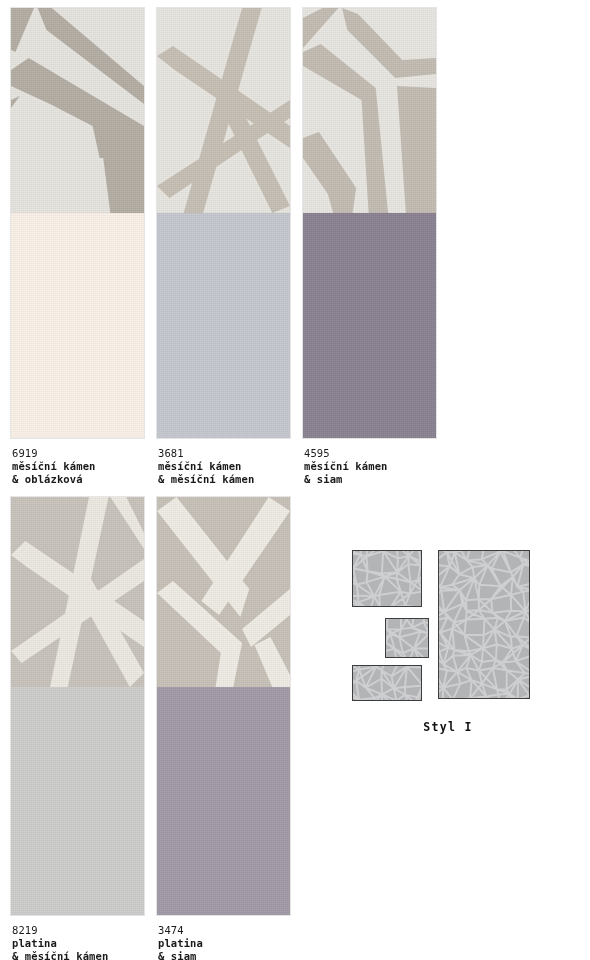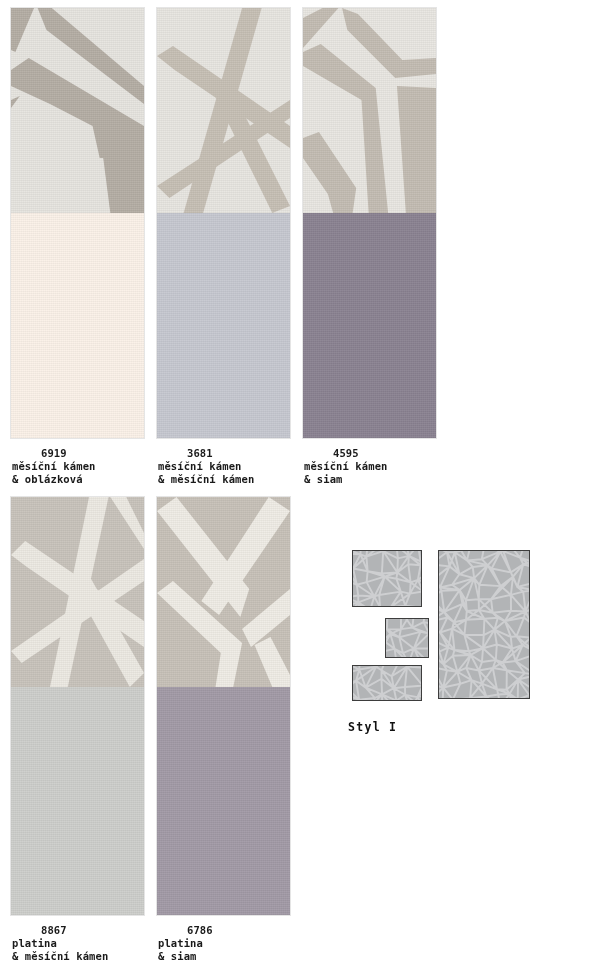--- a/index.html
+++ b/index.html
@@ -63,22 +63,21 @@
     width: 150px;
     color: #1a1a1a;
     font-size: 10.5px;
     line-height: 13.2px;
     font-weight: 700;
     letter-spacing: 0.1px;
     white-space: pre-line;
   }
   .swatch-code {
     display: block;
-    font-weight: 700;
-    margin-left: 29px;
+    font-weight: 400;
   }
   .swatch-names {
     display: block;
     font-weight: 700;
     white-space: pre-line;
   }
 
   
   #style-diagram {
     position: absolute;
@@ -86,21 +85,21 @@
   .tile {
     position: absolute;
     box-sizing: border-box;
     border: 1.5px solid #3d3d3d;
     background: #b2b4b6;
     overflow: hidden;
   }
   .tile svg { display:block; width:100%; height:100%; }
   .style-label {
     position: absolute;
-    text-align: left;
+    text-align: center;
     font-size: 11.5px;
     font-weight: 700;
     color: #111111;
     letter-spacing: 1.3px;
     width: 200px;
   }
 </style>
 </head>
 <body>
 
@@ -174,41 +173,41 @@
             <polygon fill="#ece9e2" points="0,154 12,166 150,84 150,62"></polygon>
             <polygon fill="#ece9e2" points="66,80 84,72 150,176 134,190"></polygon>
             <polygon fill="#ece9e2" points="112,0 130,0 150,36 150,52"></polygon>
           </svg>
           <div class="weave"></div>
         </div>
         <div class="solid-pane" style="top: 190px; height: 228px; background: rgb(205, 206, 203);">
           <div class="weave"></div>
         </div>
       </div>
-      <div class="swatch-caption" style="top: 427px;"><span class="swatch-code">8867</span><span class="swatch-names">platina
+      <div class="swatch-caption" style="top: 427px;"><span class="swatch-code">8219</span><span class="swatch-names">platina
 &amp; měsíční kámen</span></div>
     </div>
     <div class="swatch" style="left: 157px; top: 497px; width: 133px; height: 460px;">
       <div class="swatch-img" style="height: 418px;">
         <div class="pattern-pane" style="height: 190px;">
           <svg viewBox="0 0 150 190" preserveAspectRatio="none" xmlns="http://www.w3.org/2000/svg">
             <rect x="0" y="0" width="150" height="190" fill="#c7c1b8"></rect>
             <polygon fill="#efece5" points="0,14 22,0 104,92 94,120"></polygon>
             <polygon fill="#efece5" points="126,0 150,14 70,118 50,104"></polygon>
             <polygon fill="#efece5" points="0,96 18,84 96,146 86,190 66,190 72,156"></polygon>
             <polygon fill="#efece5" points="150,92 150,118 106,150 96,132"></polygon>
             <polygon fill="#efece5" points="110,148 128,140 150,178 150,190 130,190"></polygon>
           </svg>
           <div class="weave"></div>
         </div>
         <div class="solid-pane" style="top: 190px; height: 228px; background: rgb(162, 154, 166);">
           <div class="weave"></div>
         </div>
       </div>
-      <div class="swatch-caption" style="top: 427px;"><span class="swatch-code">6786</span><span class="swatch-names">platina
+      <div class="swatch-caption" style="top: 427px;"><span class="swatch-code">3474</span><span class="swatch-names">platina
 &amp; siam</span></div>
     </div>
     <div id="style-diagram" style="left: 352px; top: 550px; width: 200px; height: 200px;">
       <div class="tile" style="left: 0px; top: 0px; width: 70px; height: 57px; border-color: rgb(61, 61, 61);">
         <svg viewBox="0 0 70 57" preserveAspectRatio="none" xmlns="http://www.w3.org/2000/svg">
           <rect x="0" y="0" width="70" height="57" fill="#b2b4b6"></rect>
           <path d="M-11.6,-3.8L8.1,-12.3M-11.6,-3.8L-3.7,3.0M-11.6,-3.8L7.7,3.5M8.1,-12.3L15.6,-11.9M8.1,-12.3L7.7,3.5M15.6,-11.9L34.5,-10.5M15.6,-11.9L13.8,5.9M15.6,-11.9L31.1,0.1M34.5,-10.5L44.8,-5.6M34.5,-10.5L31.1,0.1M34.5,-10.5L13.8,5.9M44.8,-5.6L54.3,-8.4M44.8,-5.6L46.2,7.6M44.8,-5.6L57.6,5.0M54.3,-8.4L67.0,-6.2M54.3,-8.4L57.6,5.0M67.0,-6.2L80.1,-5.0M67.0,-6.2L69.5,10.7M67.0,-6.2L82.1,0.5M67.0,-6.2L57.6,5.0M80.1,-5.0L82.1,0.5M-3.7,3.0L7.7,3.5M-3.7,3.0L-4.0,21.9M7.7,3.5L13.8,5.9M7.7,3.5L0.1,18.1M7.7,3.5L15.1,21.0M13.8,5.9L31.1,0.1M13.8,5.9L15.1,21.0M13.8,5.9L0.1,18.1M31.1,0.1L46.2,7.6M31.1,0.1L29.7,23.3M31.1,0.1L45.6,22.3M46.2,7.6L57.6,5.0M46.2,7.6L45.6,22.3M57.6,5.0L69.5,10.7M57.6,5.0L56.9,13.7M57.6,5.0L69.5,14.7M57.6,5.0L45.6,22.3M69.5,10.7L82.1,0.5M69.5,10.7L69.5,14.7M82.1,0.5L83.7,17.8M-4.0,21.9L0.1,18.1M-4.0,21.9L-7.8,30.3M-4.0,21.9L3.9,35.0M0.1,18.1L15.1,21.0M0.1,18.1L3.9,35.0M0.1,18.1L-7.8,30.3M15.1,21.0L29.7,23.3M15.1,21.0L14.0,32.3M15.1,21.0L32.6,26.5M29.7,23.3L45.6,22.3M29.7,23.3L32.6,26.5M45.6,22.3L56.9,13.7M45.6,22.3L44.7,28.7M45.6,22.3L59.3,32.5M45.6,22.3L32.6,26.5M56.9,13.7L69.5,14.7M56.9,13.7L59.3,32.5M69.5,14.7L83.7,17.8M69.5,14.7L66.8,29.9M69.5,14.7L80.4,34.5M83.7,17.8L80.4,34.5M83.7,17.8L66.8,29.9M-7.8,30.3L3.9,35.0M-7.8,30.3L-7.0,48.0M3.9,35.0L14.0,32.3M3.9,35.0L5.4,46.2M3.9,35.0L21.9,47.1M14.0,32.3L32.6,26.5M14.0,32.3L21.9,47.1M32.6,26.5L44.7,28.7M32.6,26.5L27.0,45.6M32.6,26.5L49.2,42.1M32.6,26.5L21.9,47.1M44.7,28.7L59.3,32.5M44.7,28.7L49.2,42.1M59.3,32.5L66.8,29.9M59.3,32.5L58.7,44.2M59.3,32.5L72.0,41.8M66.8,29.9L80.4,34.5M66.8,29.9L72.0,41.8M66.8,29.9L58.7,44.2M80.4,34.5L86.7,45.2M-7.0,48.0L5.4,46.2M-7.0,48.0L-2.5,55.4M-7.0,48.0L5.4,53.3M5.4,46.2L21.9,47.1M5.4,46.2L5.4,53.3M21.9,47.1L27.0,45.6M21.9,47.1L17.7,61.2M21.9,47.1L27.9,58.4M21.9,47.1L5.4,53.3M27.0,45.6L49.2,42.1M27.0,45.6L27.9,58.4M49.2,42.1L58.7,44.2M49.2,42.1L39.1,57.9M49.2,42.1L53.8,56.8M58.7,44.2L72.0,41.8M58.7,44.2L53.8,56.8M58.7,44.2L39.1,57.9M72.0,41.8L86.7,45.2M72.0,41.8L71.8,58.8M72.0,41.8L83.7,61.2M86.7,45.2L83.7,61.2M-2.5,55.4L5.4,53.3M-2.5,55.4L-9.3,72.6M5.4,53.3L17.7,61.2M5.4,53.3L6.6,73.3M5.4,53.3L16.9,68.7M5.4,53.3L-9.3,72.6M17.7,61.2L27.9,58.4M17.7,61.2L16.9,68.7M27.9,58.4L39.1,57.9M27.9,58.4L29.1,75.3M27.9,58.4L44.1,68.6M39.1,57.9L53.8,56.8M39.1,57.9L44.1,68.6M39.1,57.9L29.1,75.3M53.8,56.8L71.8,58.8M53.8,56.8L61.3,69.3M53.8,56.8L68.6,70.6M71.8,58.8L83.7,61.2M71.8,58.8L68.6,70.6M83.7,61.2L84.0,72.5M83.7,61.2L68.6,70.6M-9.3,72.6L6.6,73.3M6.6,73.3L16.9,68.7M16.9,68.7L29.1,75.3M29.1,75.3L44.1,68.6M44.1,68.6L61.3,69.3M61.3,69.3L68.6,70.6M68.6,70.6L84.0,72.5" stroke="#d2d4d6" stroke-width="2" fill="none" stroke-linecap="round" opacity="0.85"></path>
         </svg>
       </div>
       <div class="tile" style="left: 33px; top: 68px; width: 44px; height: 40px; border-color: rgb(61, 61, 61);">

